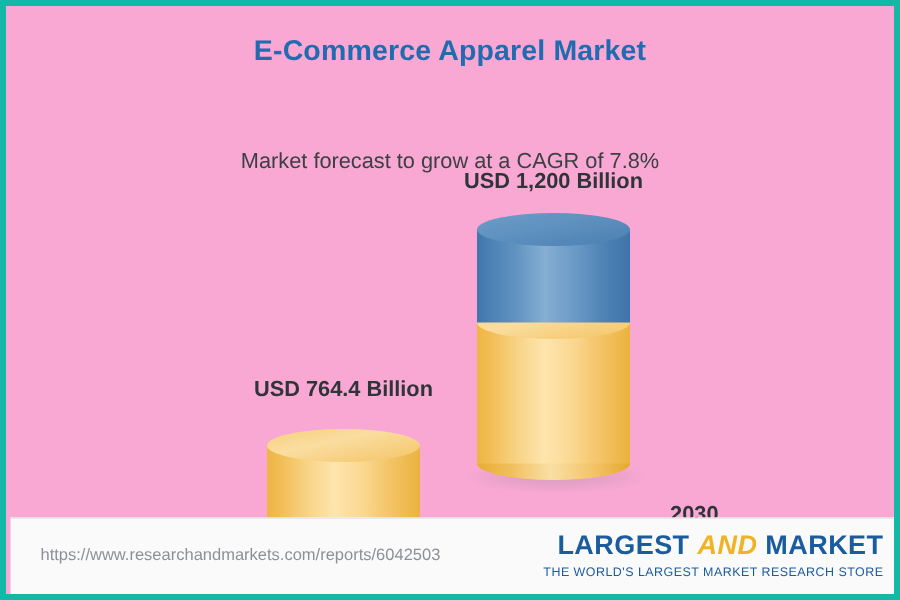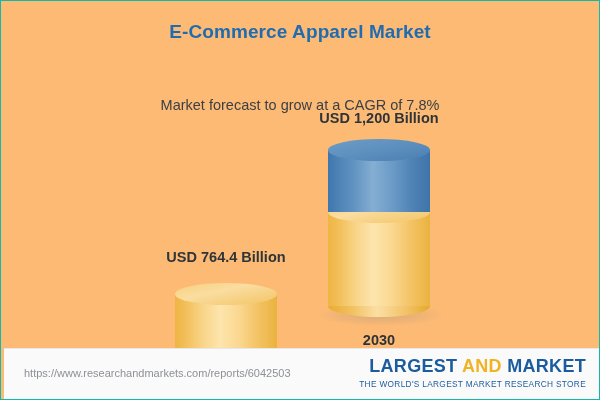--- a/index.html
+++ b/index.html
@@ -9,22 +9,22 @@
   }
   body {
     font-family: "Liberation Sans", sans-serif;
   }
 
   #infographic {
     position: relative;
     width: 600px;
     height: 400px;
     box-sizing: border-box;
-    background: #fdba74;
-    border: 1px solid #14b8a6;
+    background: #f9a8d4;
+    border: 4px solid #14b8a6;
     overflow: hidden;
   }
 
   
   .title {
     position: absolute;
     left: 0;
     top: 20px;
     width: 100%;
     text-align: center;
@@ -183,20 +183,21 @@
   .logo-main {
     font-size: 18px;
     font-weight: bold;
     letter-spacing: 0.3px;
     color: #1b5c9e;
     line-height: 1.05;
     white-space: nowrap;
   }
   .logo-and {
     color: #f0b323;
+    font-style: italic;
   }
   .logo-tag {
     font-size: 8.3px;
     font-weight: normal;
     letter-spacing: 0.32px;
     color: #1b5c9e;
     margin-top: 3px;
     white-space: nowrap;
   }
 </style>
@@ -218,34 +219,34 @@
       <div class="cyl" style="left:9px; top:186px; width:102px; height:114px;">
         <div class="cyl-shadow"></div>
         <div class="bottom-round bottom-yellow" style="top:92px; height:22px;"></div>
         <div class="seg seg-yellow" style="top:11px; height:92px;"></div>
         <div class="cap cap-yellow" style="top:0px; height:22px;"></div>
       </div>
 
       <div class="year-label" style="left:-50px; top:315px;">2024</div>
     </div>
 
-    <div class="bar-group" style="left:318px; width:120px; height:332px;">
+    <div class="bar-group" style="left:305px; width:120px; height:332px;">
 
       <div class="value-label" style="left:-50px; top:93px;">USD 1,200 Billion</div>
 
       <div class="cyl" style="left:9px; top:122px; width:102px; height:178px;">
         <div class="cyl-shadow"></div>
         <div class="bottom-round bottom-yellow" style="top:156px; height:22px;"></div>
         <div class="seg seg-yellow" style="top:73px; height:94px;"></div>
         <div class="cap cap-yellow" style="top:62px; height:22px;"></div>
         <div class="seg seg-blue" style="top:11px; height:62px;"></div>
         <div class="cap cap-blue" style="top:0px; height:22px;"></div>
       </div>
 
-      <div class="year-label" style="left:-50px; top:315px;">2030</div>
+      <div class="year-label" style="left:-50px; top:315px;text-align:right;">2030</div>
     </div>
 
   </div>
 
   <div class="footer">
     <div class="footer-url">https://www.researchandmarkets.com/reports/6042503</div>
 
     <div class="logo">
       <div class="logo-main"><span>LARGEST </span><span class="logo-and">AND </span><span>MARKET</span></div>
       <div class="logo-tag">THE WORLD'S LARGEST MARKET RESEARCH STORE</div>

